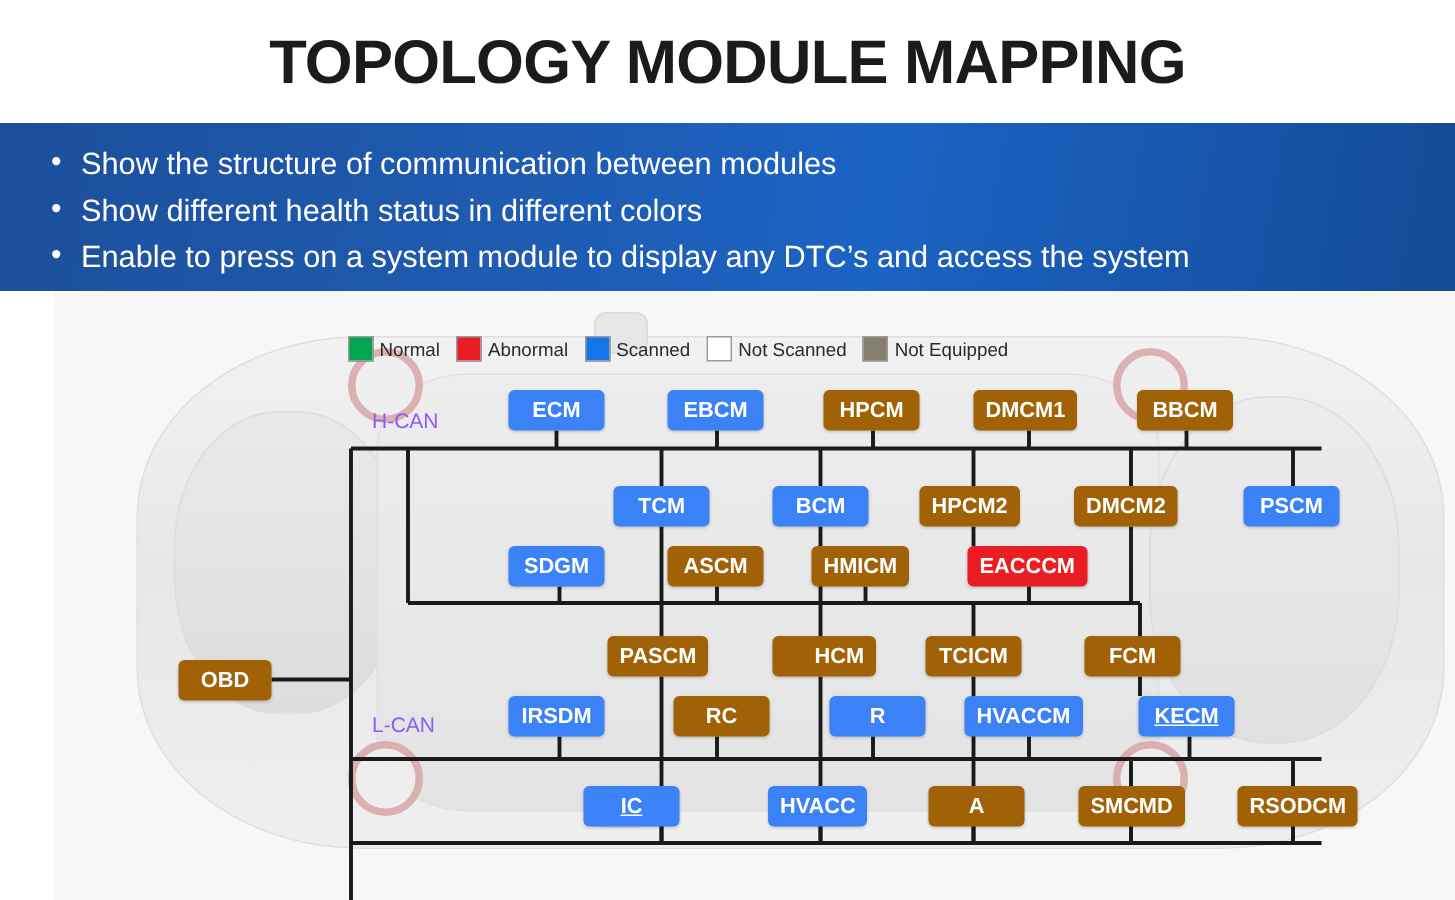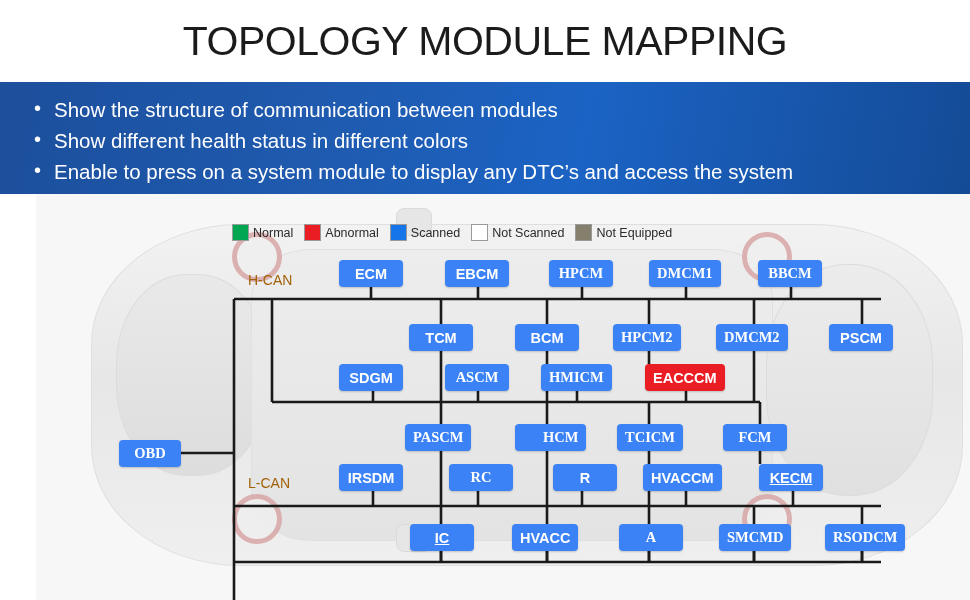--- a/index.html
+++ b/index.html
@@ -26,21 +26,21 @@
     left: 0; top: 0;
     width: 970px;
     height: 82px;
     display: flex;
     align-items: center;
     justify-content: center;
     background: #ffffff;
   }
   .title-text {
     font-size: 41px;
-    font-weight: normal;
+    font-weight: bold;
     color: #1b1b1b;
     letter-spacing: -0.5px;
     white-space: nowrap;
   }
 
   
   .feature-band {
     position: absolute;
     left: 0; top: 82px;
     width: 970px;
@@ -192,27 +192,27 @@
     display: flex;
     align-items: center;
     justify-content: center;
     box-sizing: border-box;
     padding: 0 8px;
     z-index: 5;
     white-space: nowrap;
     box-shadow: 0 1px 2px rgba(0,0,0,.18);
   }
   .node.blue  { background: #3b82f6; }
-  .node.gray  { background: #3b82f6; font-family: Liberation Serif, serif; }
+  .node.gray  { background: #a16207; }
   .node.red   { background: #ea1c24; }
 
   .bus-label {
     position: absolute;
     font-size: 14px;
-    color: #a16207;
+    color: #8b5cf6;
     z-index: 5;
   }
 </style>
 </head>
 <body>
 
 <div id="page">
 
   <div class="title-bar">
     <div class="title-text">TOPOLOGY MODULE MAPPING</div>
@@ -356,20 +356,20 @@
     <div class="node gray" style="left:479px; top:230px;padding-left:28px;">HCM</div>
     <div class="node gray" style="left:581px; top:230px;">TCICM</div>
     <div class="node gray" style="left:687px; top:230px;">FCM</div>
 
     <div class="node blue" style="left:303px; top:270px;">IRSDM</div>
     <div class="node gray" style="left:413px; top:270px;">RC</div>
     <div class="node blue" style="left:517px; top:270px;">R</div>
     <div class="node blue" style="left:607px; top:270px;">HVACCM</div>
     <div class="node blue" style="left:723px; top:270px;text-decoration:underline;">KECM</div>
 
-    <div class="node blue" style="left:374px; top:330px;text-decoration:underline;">IC</div>
+    <div class="node blue" style="left:353px; top:330px;text-decoration:underline;">IC</div>
     <div class="node blue" style="left:476px; top:330px;">HVACC</div>
     <div class="node gray" style="left:583px; top:330px;">A</div>
     <div class="node gray" style="left:683px; top:330px;">SMCMD</div>
     <div class="node gray" style="left:789px; top:330px;">RSODCM</div>
 
   </div>
 </div>
 
 </body></html>

